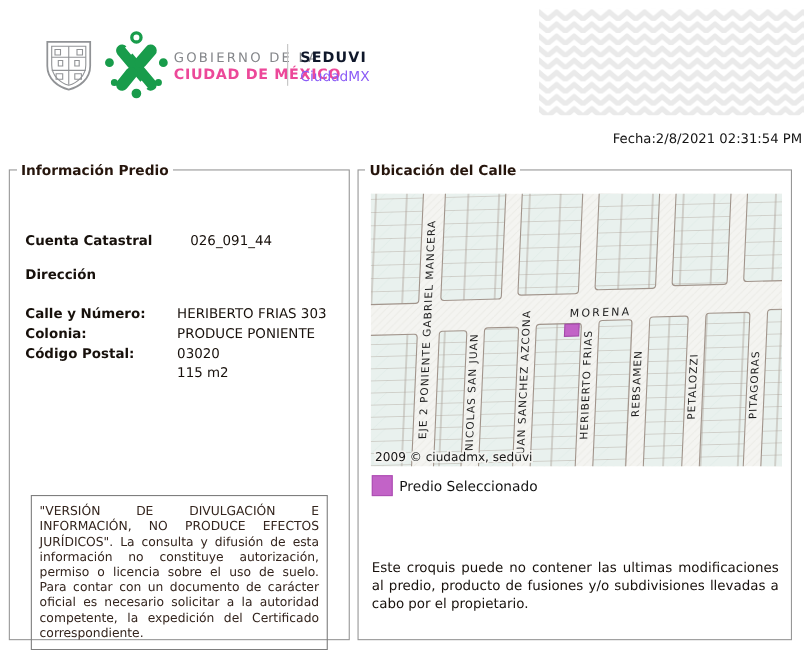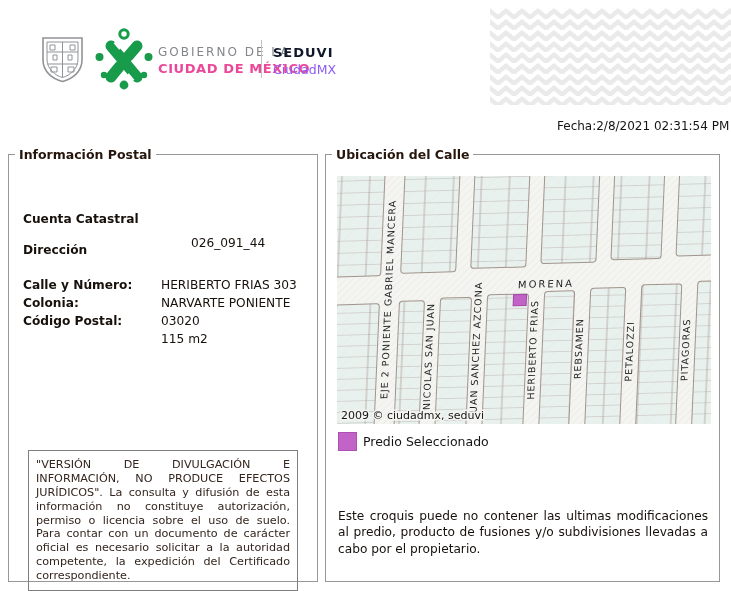--- a/index.html
+++ b/index.html
@@ -79,32 +79,32 @@
     </defs>
     <rect width="241" height="97" fill="url(#hb)"></rect>
   </svg>
 
   <div class="abs date-line" style="left:557px;top:119px;">
     <span>Fecha:2/8/2021 02:31:54 PM | </span>
   </div>
 </div>
 
 <fieldset style="left:8px;top:147px;width:308px;height:433px;">
-  <legend>Información Postal</legend>
+  <legend>Información Predio</legend>
 
   <div class="abs lbl" style="left:14px;top:50px;">Cuenta Catastral</div>
-  <div class="abs val" style="left:182px;top:50px;margin-top:24px;">026_091_44</div>
+  <div class="abs val" style="left:164px;top:50px;">026_091_44</div>
 
   <div class="abs lbl" style="left:14px;top:81px;">Dirección</div>
 
   <div class="abs lbl" style="left:14px;top:116px;text-align:right;">Calle y Número:</div>
   <div class="abs val" style="left:152px;top:116px;">HERIBERTO FRIAS 303</div>
 
   <div class="abs lbl" style="left:14px;top:134px;">Colonia:</div>
-  <div class="abs val" style="left:152px;top:134px;">NARVARTE PONIENTE</div>
+  <div class="abs val" style="left:152px;top:134px;">PRODUCE PONIENTE</div>
 
   <div class="abs lbl" style="left:14px;top:152px;">Código Postal:</div>
   <div class="abs val" style="left:152px;top:152px;text-align:right;">03020</div>
 
   <div class="abs val" style="left:152px;top:170px;">115 m2</div>
 
   <div class="abs disclaimer-box" style="left:19px;top:288px;">
     <span>"VERSIÓN DE DIVULGACIÓN E INFORMACIÓN, NO PRODUCE EFECTOS JURÍDICOS". La consulta y difusión de esta información no constituye autorización, permiso o licencia sobre el uso de suelo. Para contar con un documento de carácter oficial es necesario solicitar a la autoridad competente, la expedición del Certificado correspondiente.</span>
   </div>
 </fieldset>

